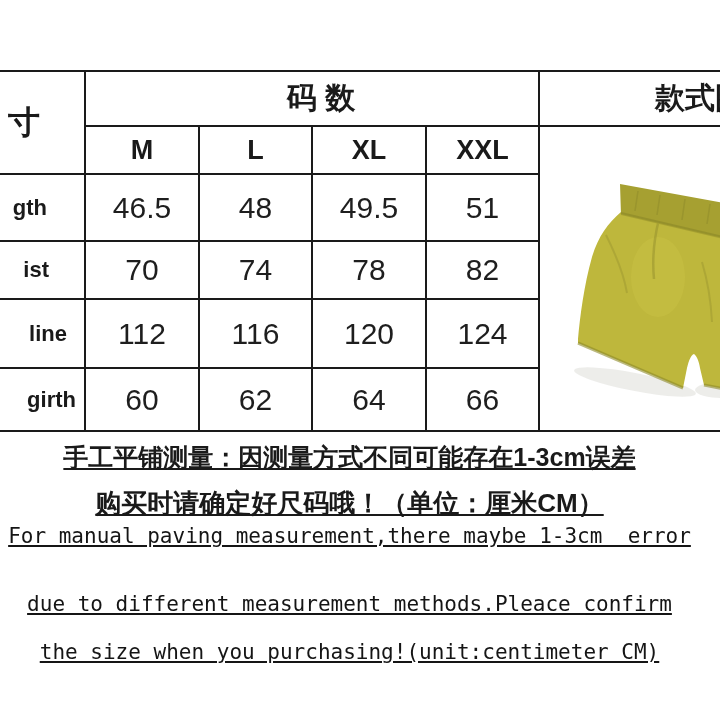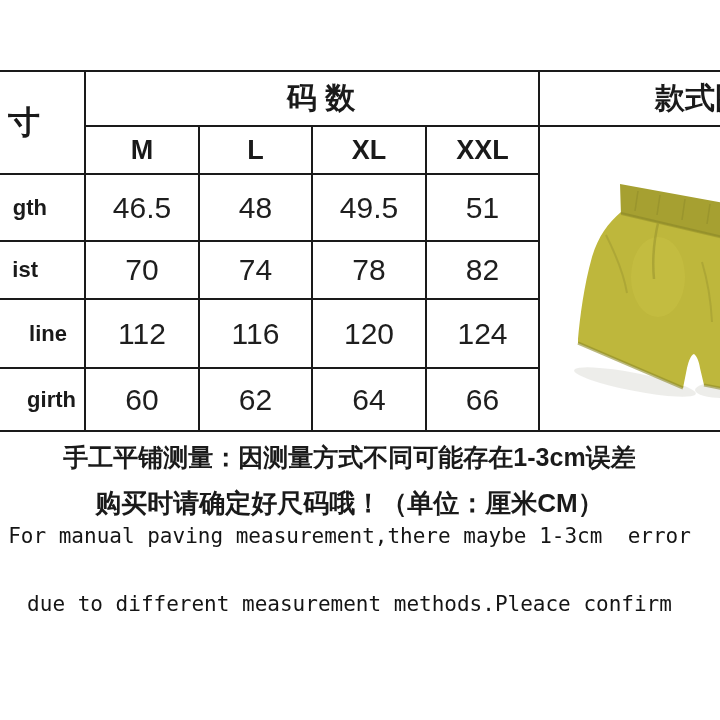--- a/index.html
+++ b/index.html
@@ -16,25 +16,25 @@
      border-right:2px solid #1a1a1a;border-bottom:2px solid #1a1a1a;overflow:hidden;position:relative;}
   .no-r{border-right:none;}
   .corner{justify-content:flex-start;padding-left:8px;font-size:32px;font-weight:700;}
   .group-hd{font-size:30px;font-weight:700;padding-left:18px;}
   .style-hd{justify-content:flex-start;font-size:30px;font-weight:700;}
   .style-hd span{display:inline-block;margin-left:115px;white-space:nowrap;}
   .size-hd{font-size:27px;font-weight:700;}
   .val{font-size:30px;color:#1e1e1e;}
   .lab{font-family:Liberation Sans, sans-serif;font-weight:700;font-size:22px;
        justify-content:flex-end;}
-  .pr-a{padding-right:37px;} .pr-b{padding-right:46px;} .pr-c{padding-right:17px;} .pr-d{padding-right:8px;padding-left:36px;}
+  .pr-a{padding-right:37px;} .pr-b{padding-right:35px;} .pr-c{padding-right:17px;} .pr-d{padding-right:8px;padding-left:36px;}
   .img-cell{padding:0;align-items:flex-start;justify-content:flex-start;}
 
   
-  .note{position:absolute;left:0;width:699px;text-align:center;white-space:pre;}
+  .note{position:absolute;left:0;width:699px;text-align:center;white-space:pre;text-decoration:underline;}
   .note-zh1{top:441px;font-size:25px;font-weight:700;}
   .note-zh2{top:486px;font-size:26px;font-weight:700;}
   .note-en{font-family:"DejaVu Sans Mono","Liberation Mono",monospace;font-size:21px;color:#151515;}
   .note-en1{top:524px;} .note-en2{top:592px;} .note-en3{top:640px;}
 </style>
 </head>
 <body>
 
 <div class="stage">
 
@@ -94,14 +94,15 @@
     <div class="c val" style="grid-area:6/2/7/3">60</div>
     <div class="c val" style="grid-area:6/3/7/4">62</div>
     <div class="c val" style="grid-area:6/4/7/5">64</div>
     <div class="c val" style="grid-area:6/5/7/6">66</div>
   </div>
 
   <div class="note note-zh1">手工平铺测量：因测量方式不同可能存在1-3cm误差</div>
   <div class="note note-zh2">购买时请确定好尺码哦！（单位：厘米CM）</div>
   <div class="note note-en note-en1">For manual paving measurement,there maybe 1-3cm  error</div>
   <div class="note note-en note-en2">due to different measurement methods.Pleace confirm</div>
+  <div class="note note-en note-en3">the size when you purchasing!(unit:centimeter CM)</div>
 
 </div>
 
 </body></html>

